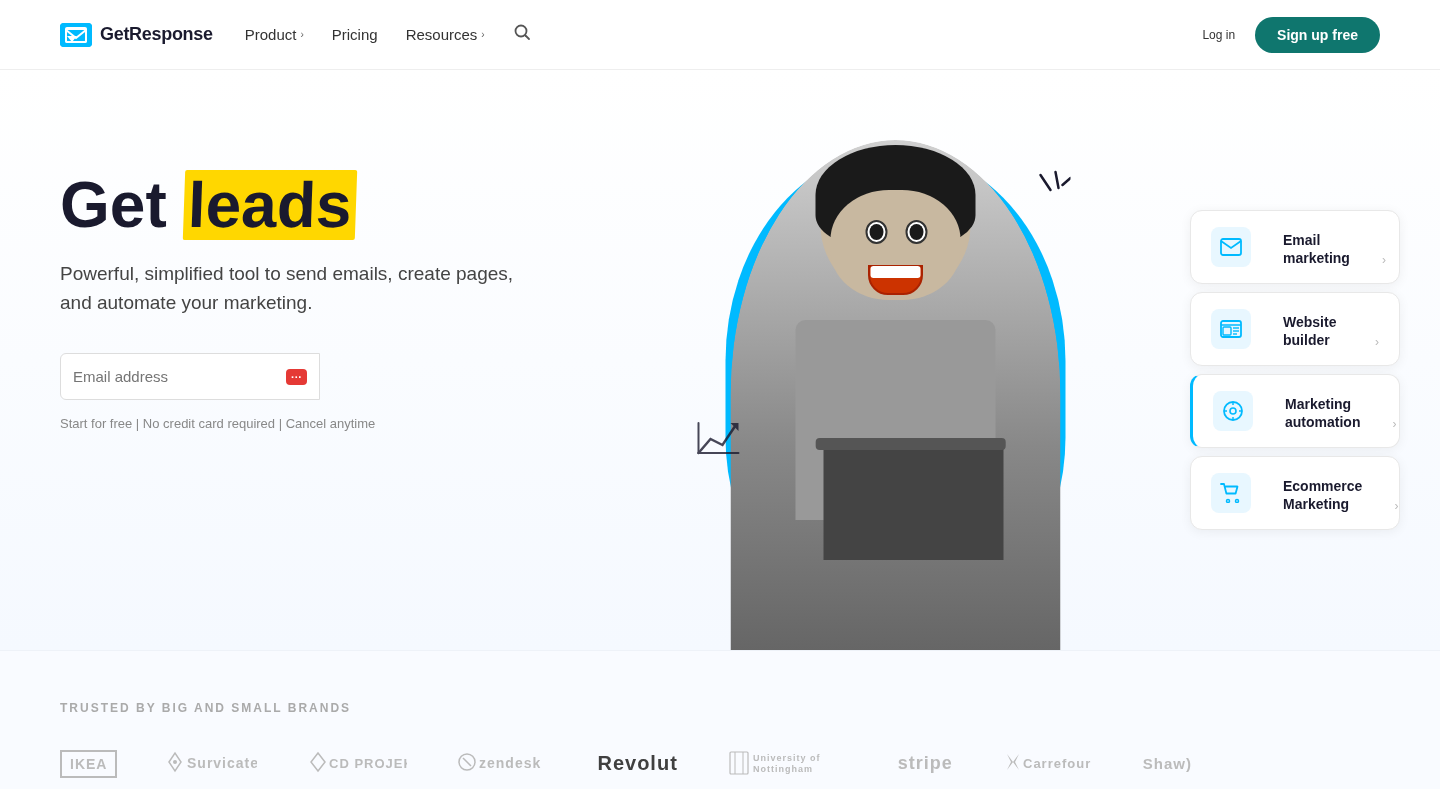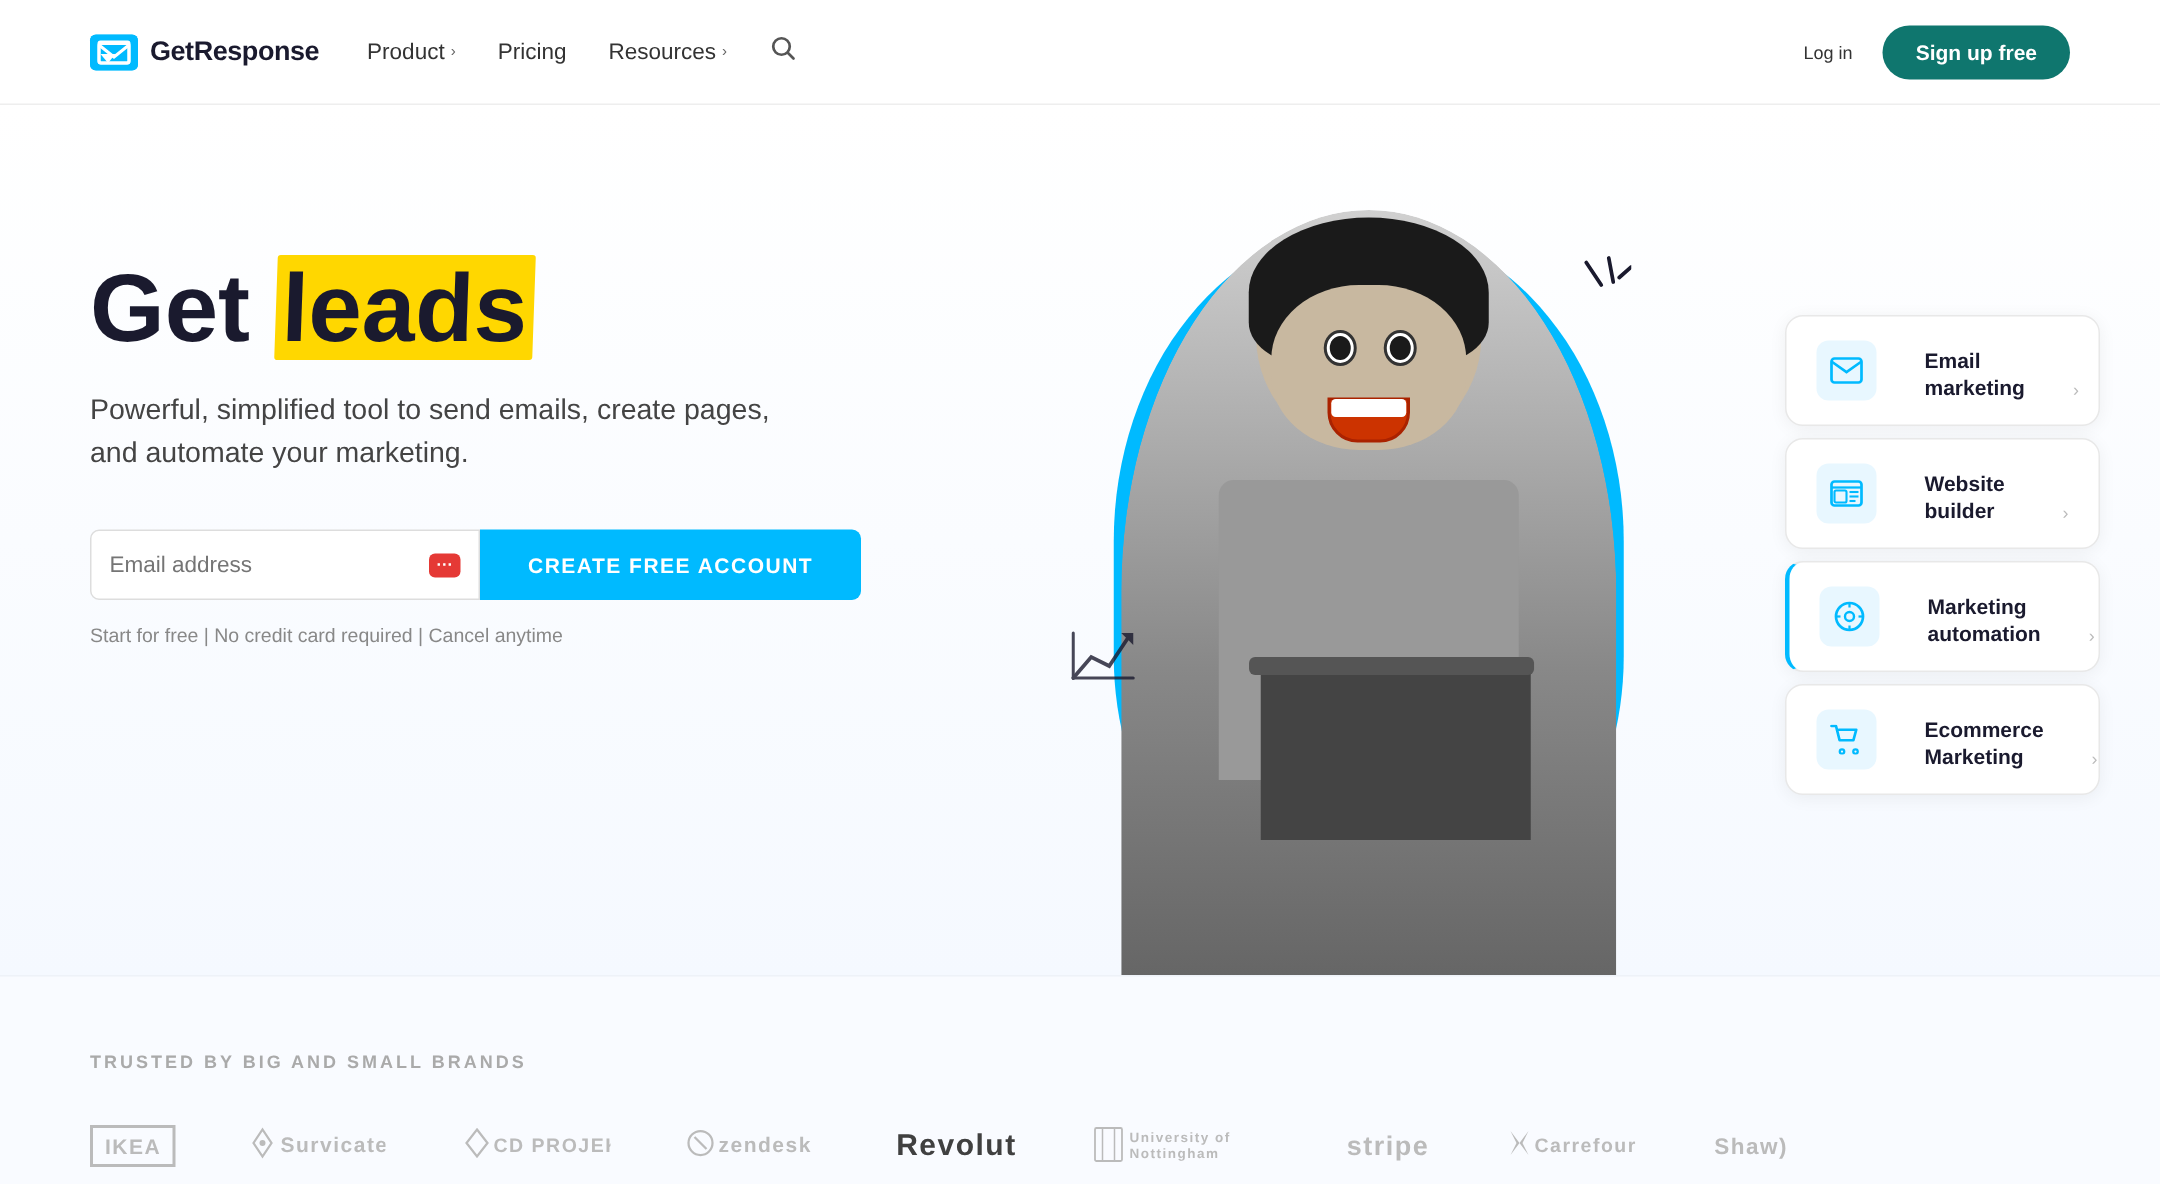--- a/index.html
+++ b/index.html
@@ -208,21 +208,20 @@
   <div class="hero-left">
     <h1 class="hero-title">
       <span>Get </span><span class="highlight">leads</span>
     </h1>
     <p class="hero-subtitle">Powerful, simplified tool to send emails, create pages, and automate your marketing.</p>
     <div class="hero-form">
       <div class="email-input-wrap">
         <input class="email-input" type="email" placeholder="Email address" style="">
         <span class="email-dots">···</span>
       </div>
-      <button class="btn-cta">CREATE FREE ACCOUNT</button>
     </div>
     <p class="hero-disclaimer">Start for free | No credit card required | Cancel anytime</p>
   </div>
 
   <div class="hero-right">
 
     <div style="position:absolute; bottom:0; left:50%; transform:translateX(-65%); width:430px; height:530px;">
 
       <div style="position:absolute; width:340px; height:460px; background:#00baff; border-radius:60% 60% 45% 45% / 55% 55% 45% 45%; top:30px; left:45px; z-index:1;"></div>
 

